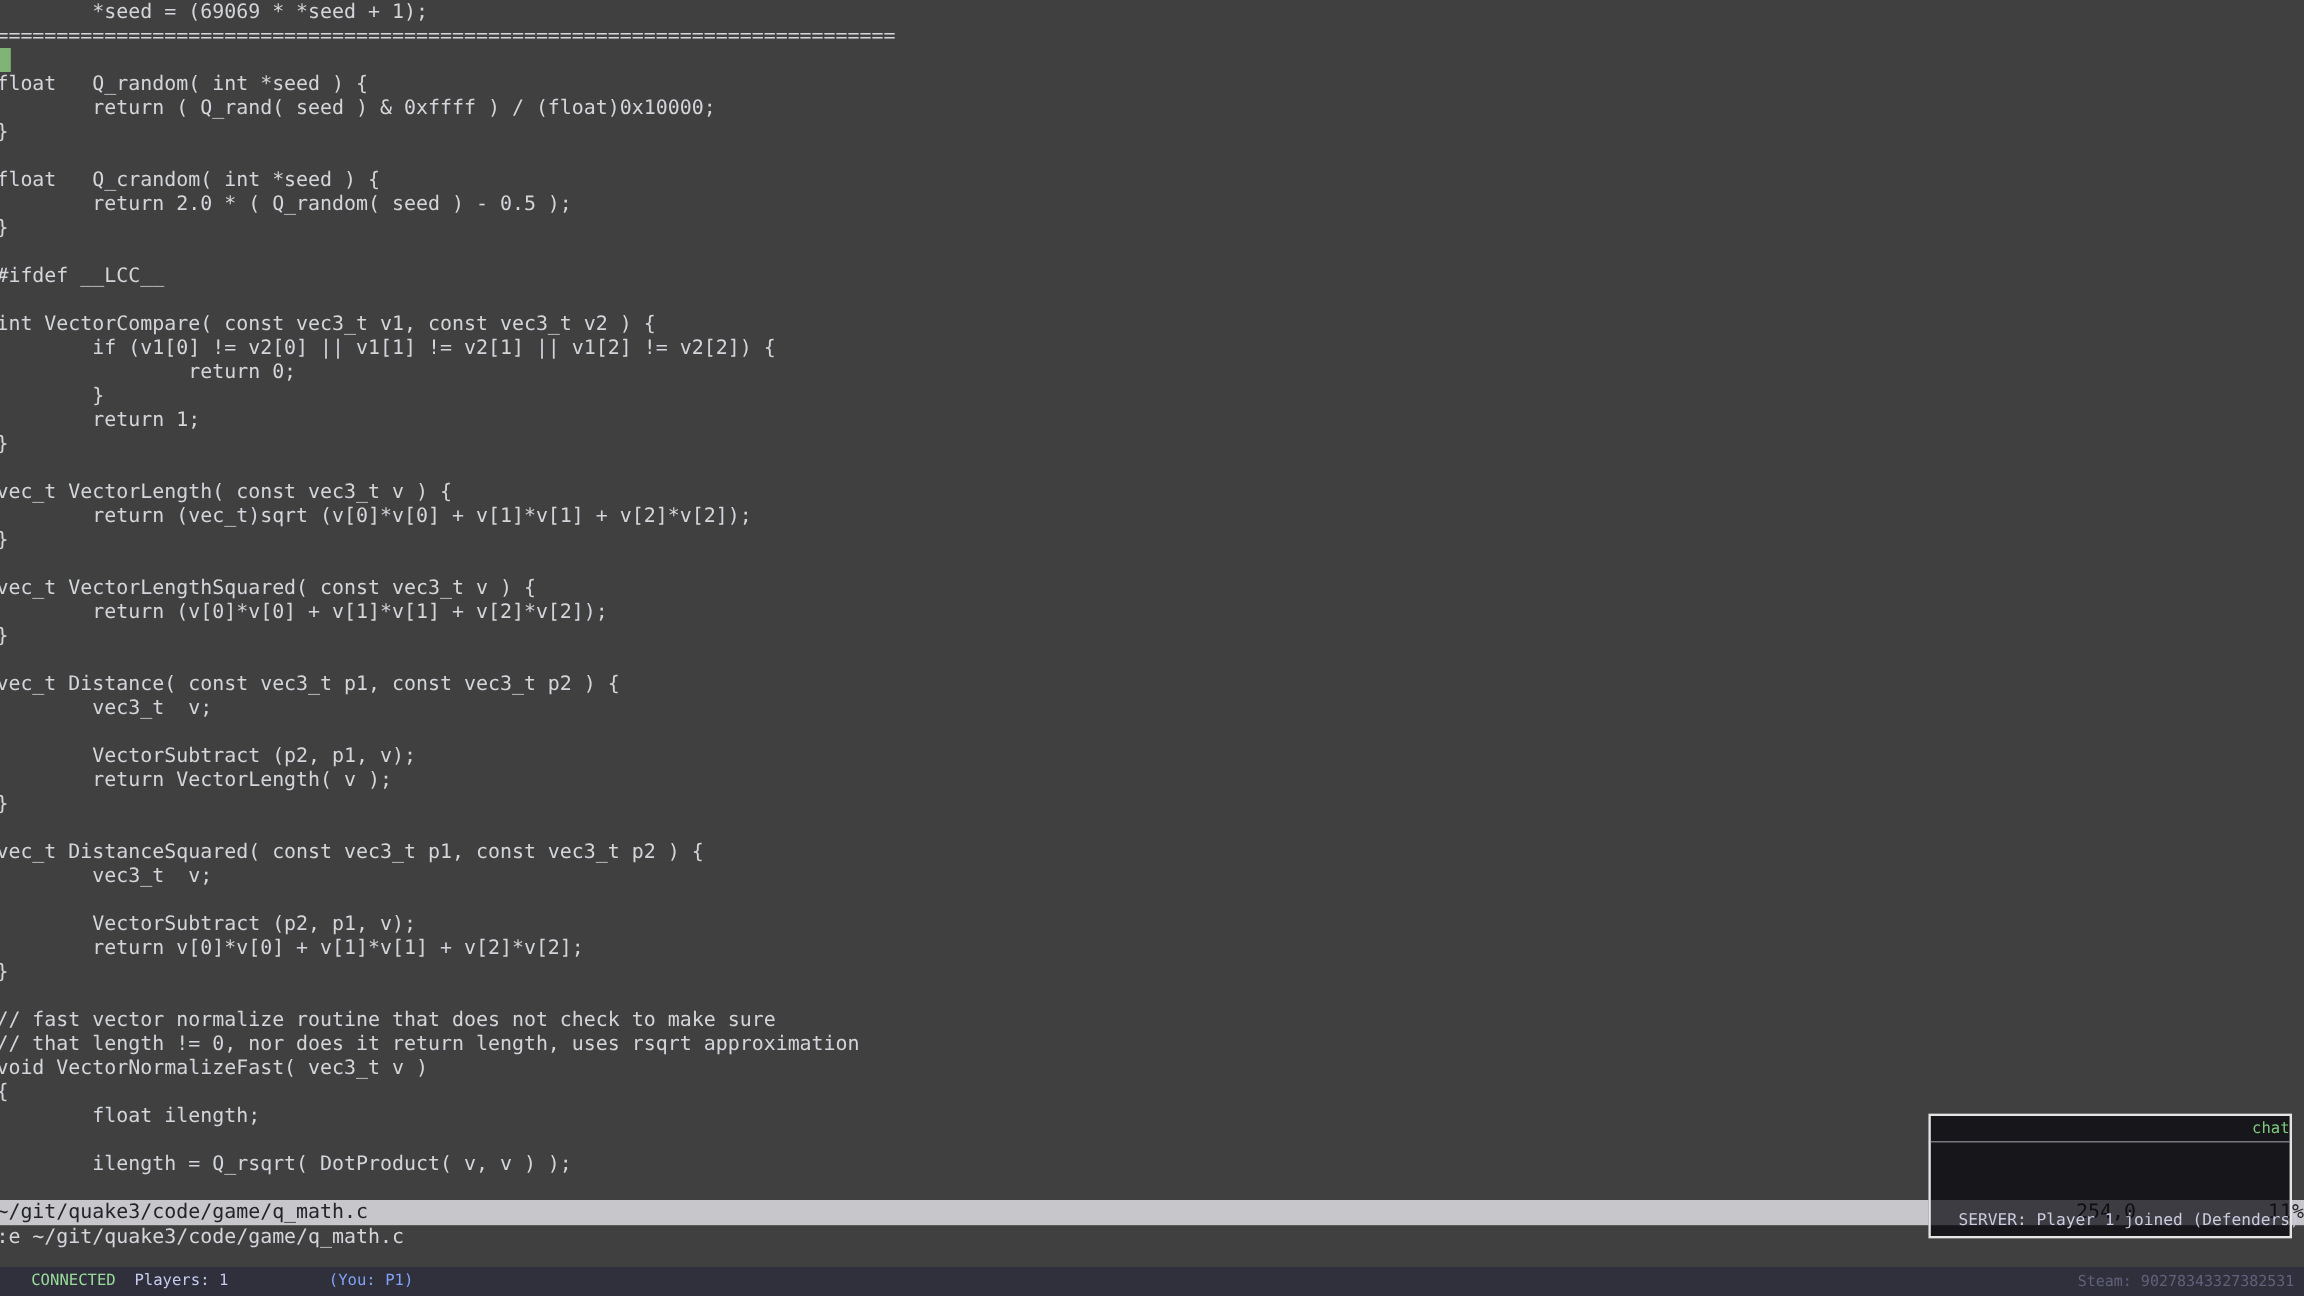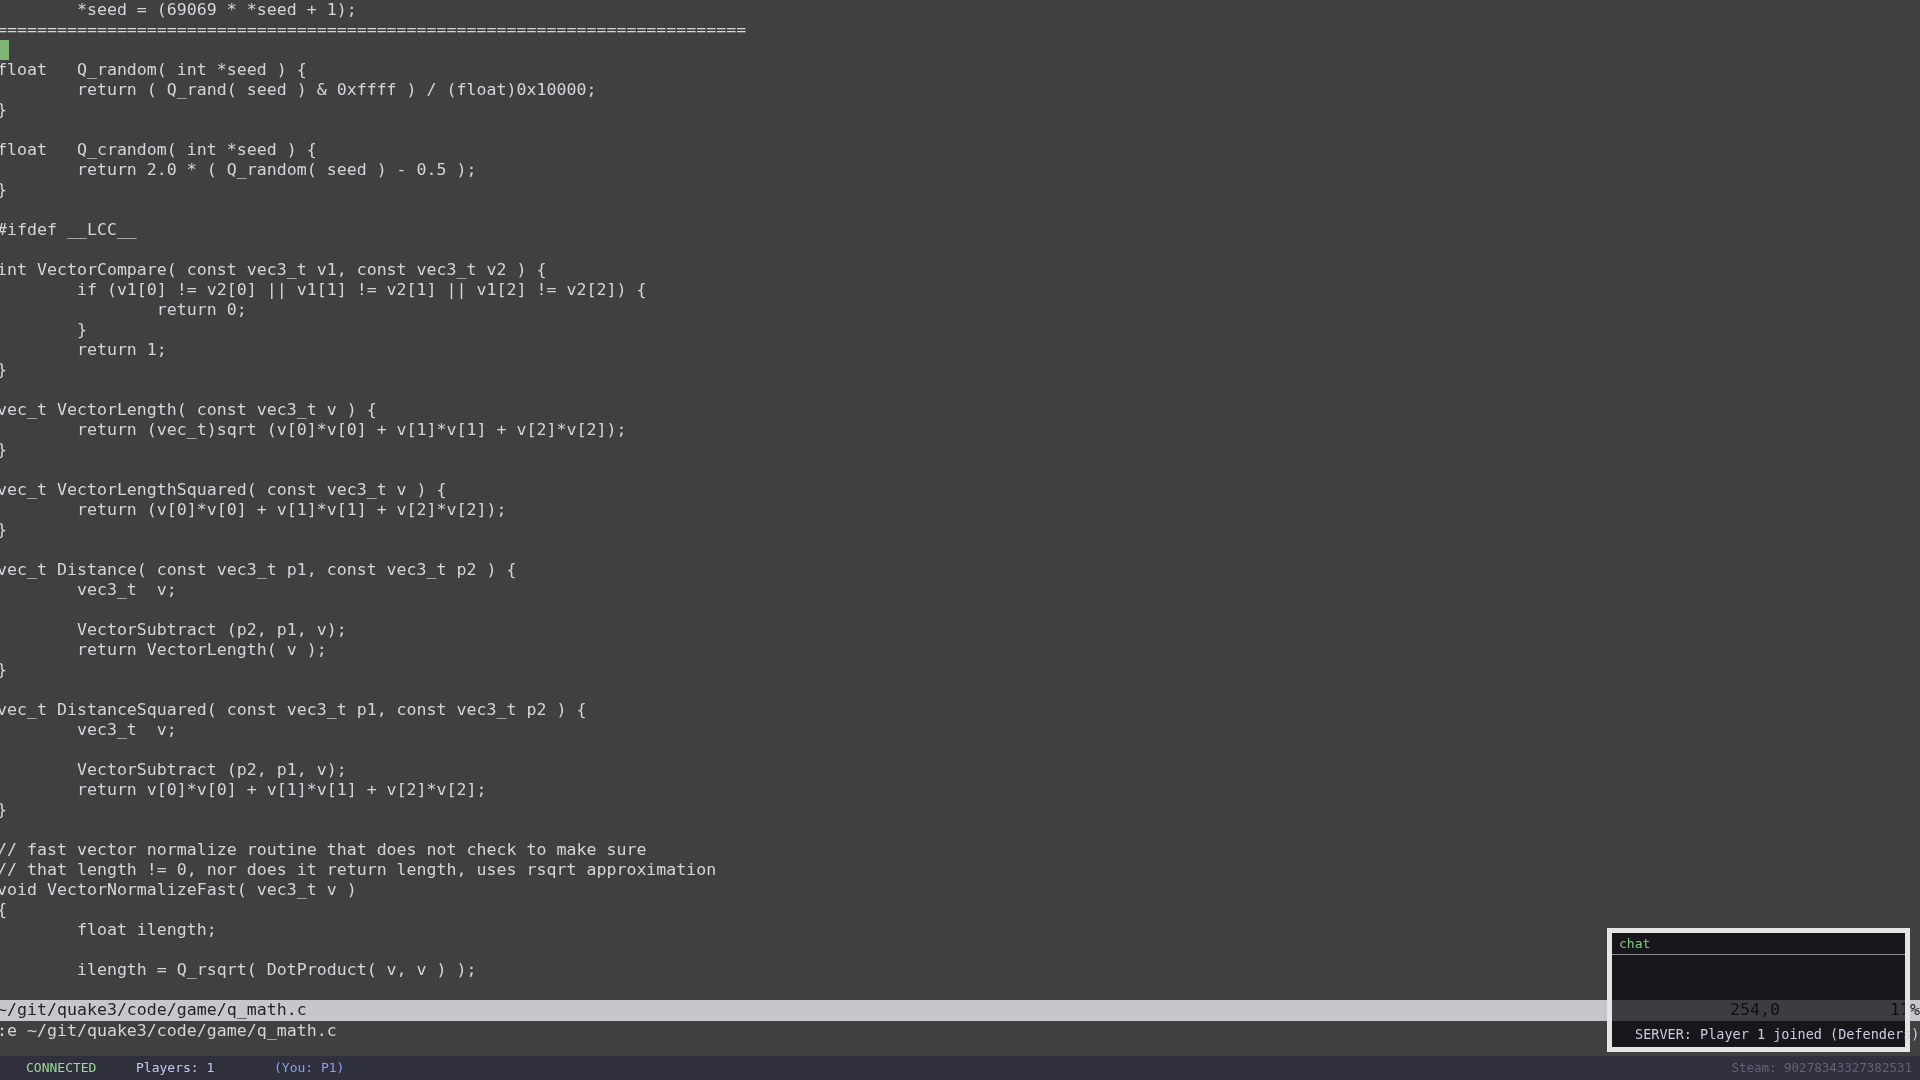--- a/index.html
+++ b/index.html
@@ -22,34 +22,34 @@
   .statusline { position:absolute; left:0; top:1000px; width:1926px; height:21px;
                 background:#c7c7cb; color:#23232a; }
   .statusline .file { position:absolute; left:0; top:0; }
   .statusline .ruler { position:absolute; left:1733px; top:0; }
   .statusline .pct { position:absolute; left:1893px; top:0; }
 
   .cmdline { position:absolute; left:0; top:1021px; width:1926px; height:20px;
              color:#d3d5da; white-space:pre; }
 
   
-  .chat-panel { position:absolute; left:1607px; top:928px; width:303px; height:124px;
-                background:rgba(7,7,13,0.72); border:5px solid #e5e5e5; z-index:5; }
+  .chat-panel { position:absolute; left:1607px; top:928px; width:303px; height:104px;
+                background:rgba(7,7,13,0.72); border:2px solid #e5e5e5; z-index:5;text-align:right; }
   .chat-title { position:absolute; left:0; top:0; right:0; height:22px;
                 border-bottom:1px solid #8f8f99; color:#7ecb7e;
                 font-size:13px; line-height:21px; padding-left:7px; }
   .chat-messages { position:absolute; left:7px; right:7px; bottom:4px;
                    color:#cbccdf; font-size:13.5px; line-height:17px;margin-left:16px; }
   .chat-message { white-space:pre; }
 
   
   .hud-bar { position:absolute; left:0; top:1056px; width:1920px; height:30px;
              background:#30303c; font-size:13px; line-height:24px; z-index:4; }
   .hud-connected { position:absolute; left:26px; color:#99db99; }
-  .hud-players { position:absolute; left:136px; color:#c6cbf0;text-align:center; }
+  .hud-players { position:absolute; left:112px; color:#c6cbf0;text-align:center; }
   .hud-you { position:absolute; left:238px; color:#80a3f5;margin-left:36px; }
   .hud-steam { position:absolute; right:8px; color:#60617a; font-size:12.5px; }
 </style>
 </head>
 <body>
 
 <div class="screen">
 
   <div class="terminal">
     <div class="code-area"><div class="code-line">        *seed = (69069 * *seed + 1);</div><div class="code-line">===========================================================================</div><div class="code-line"></div><div class="code-line">float   Q_random( int *seed ) {</div><div class="code-line">        return ( Q_rand( seed ) &amp; 0xffff ) / (float)0x10000;</div><div class="code-line">}</div><div class="code-line"></div><div class="code-line">float   Q_crandom( int *seed ) {</div><div class="code-line">        return 2.0 * ( Q_random( seed ) - 0.5 );</div><div class="code-line">}</div><div class="code-line"></div><div class="code-line">#ifdef __LCC__</div><div class="code-line"></div><div class="code-line">int VectorCompare( const vec3_t v1, const vec3_t v2 ) {</div><div class="code-line">        if (v1[0] != v2[0] || v1[1] != v2[1] || v1[2] != v2[2]) {</div><div class="code-line">                return 0;</div><div class="code-line">        }</div><div class="code-line">        return 1;</div><div class="code-line">}</div><div class="code-line"></div><div class="code-line">vec_t VectorLength( const vec3_t v ) {</div><div class="code-line">        return (vec_t)sqrt (v[0]*v[0] + v[1]*v[1] + v[2]*v[2]);</div><div class="code-line">}</div><div class="code-line"></div><div class="code-line">vec_t VectorLengthSquared( const vec3_t v ) {</div><div class="code-line">        return (v[0]*v[0] + v[1]*v[1] + v[2]*v[2]);</div><div class="code-line">}</div><div class="code-line"></div><div class="code-line">vec_t Distance( const vec3_t p1, const vec3_t p2 ) {</div><div class="code-line">        vec3_t  v;</div><div class="code-line"></div><div class="code-line">        VectorSubtract (p2, p1, v);</div><div class="code-line">        return VectorLength( v );</div><div class="code-line">}</div><div class="code-line"></div><div class="code-line">vec_t DistanceSquared( const vec3_t p1, const vec3_t p2 ) {</div><div class="code-line">        vec3_t  v;</div><div class="code-line"></div><div class="code-line">        VectorSubtract (p2, p1, v);</div><div class="code-line">        return v[0]*v[0] + v[1]*v[1] + v[2]*v[2];</div><div class="code-line">}</div><div class="code-line"></div><div class="code-line">// fast vector normalize routine that does not check to make sure</div><div class="code-line">// that length != 0, nor does it return length, uses rsqrt approximation</div><div class="code-line">void VectorNormalizeFast( vec3_t v )</div><div class="code-line">{</div><div class="code-line">        float ilength;</div><div class="code-line"></div><div class="code-line">        ilength = Q_rsqrt( DotProduct( v, v ) );</div><div class="code-line"></div></div>

